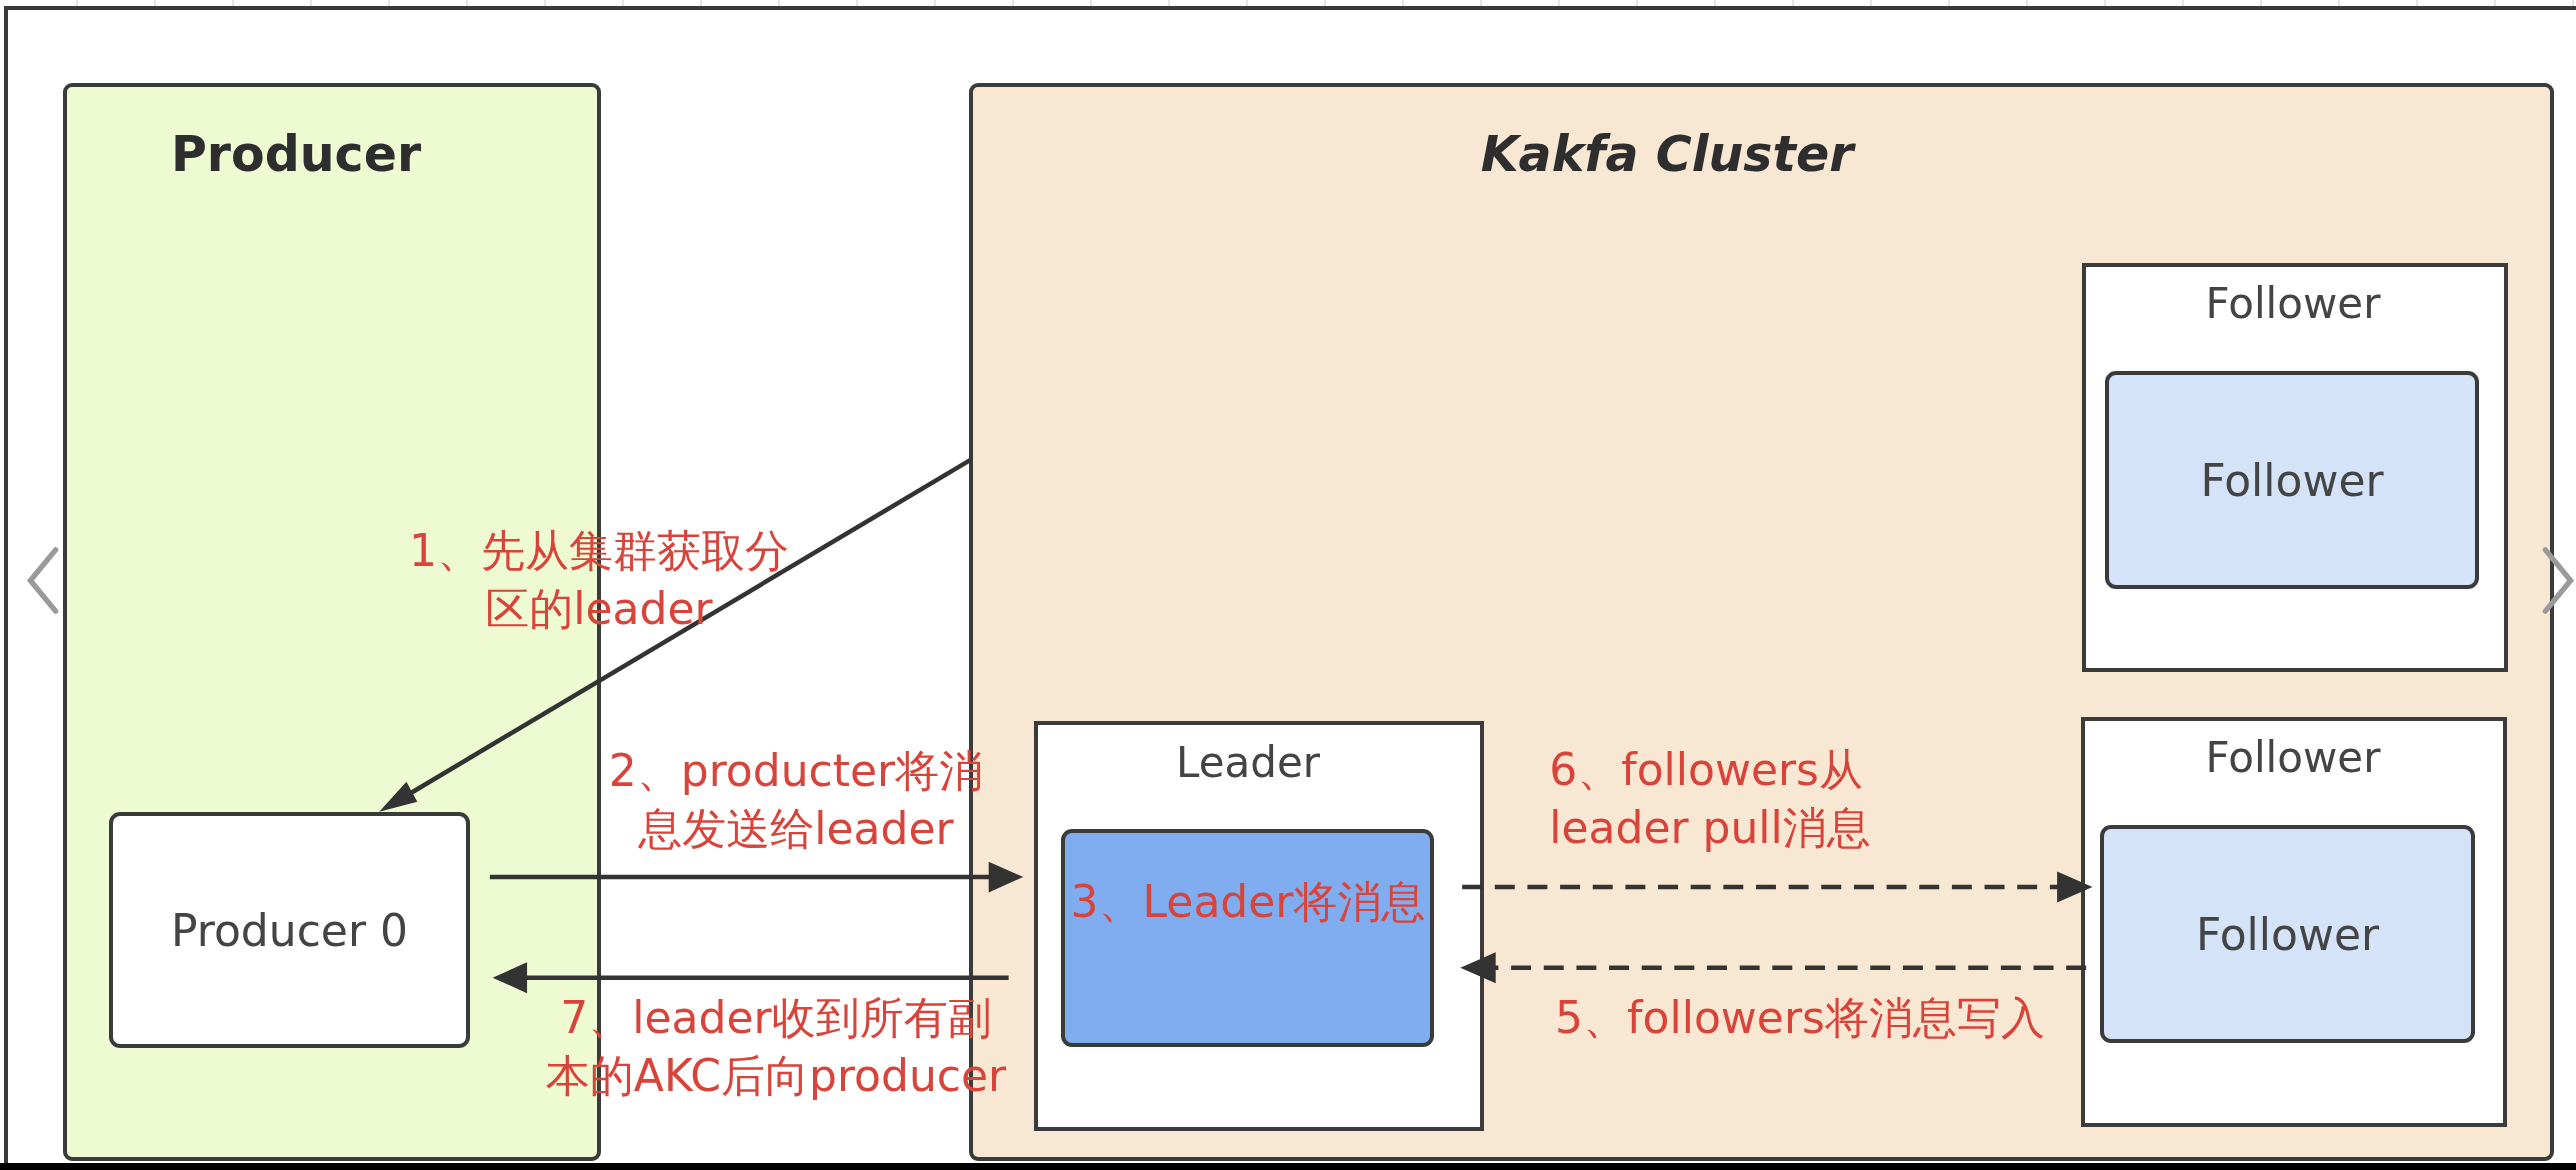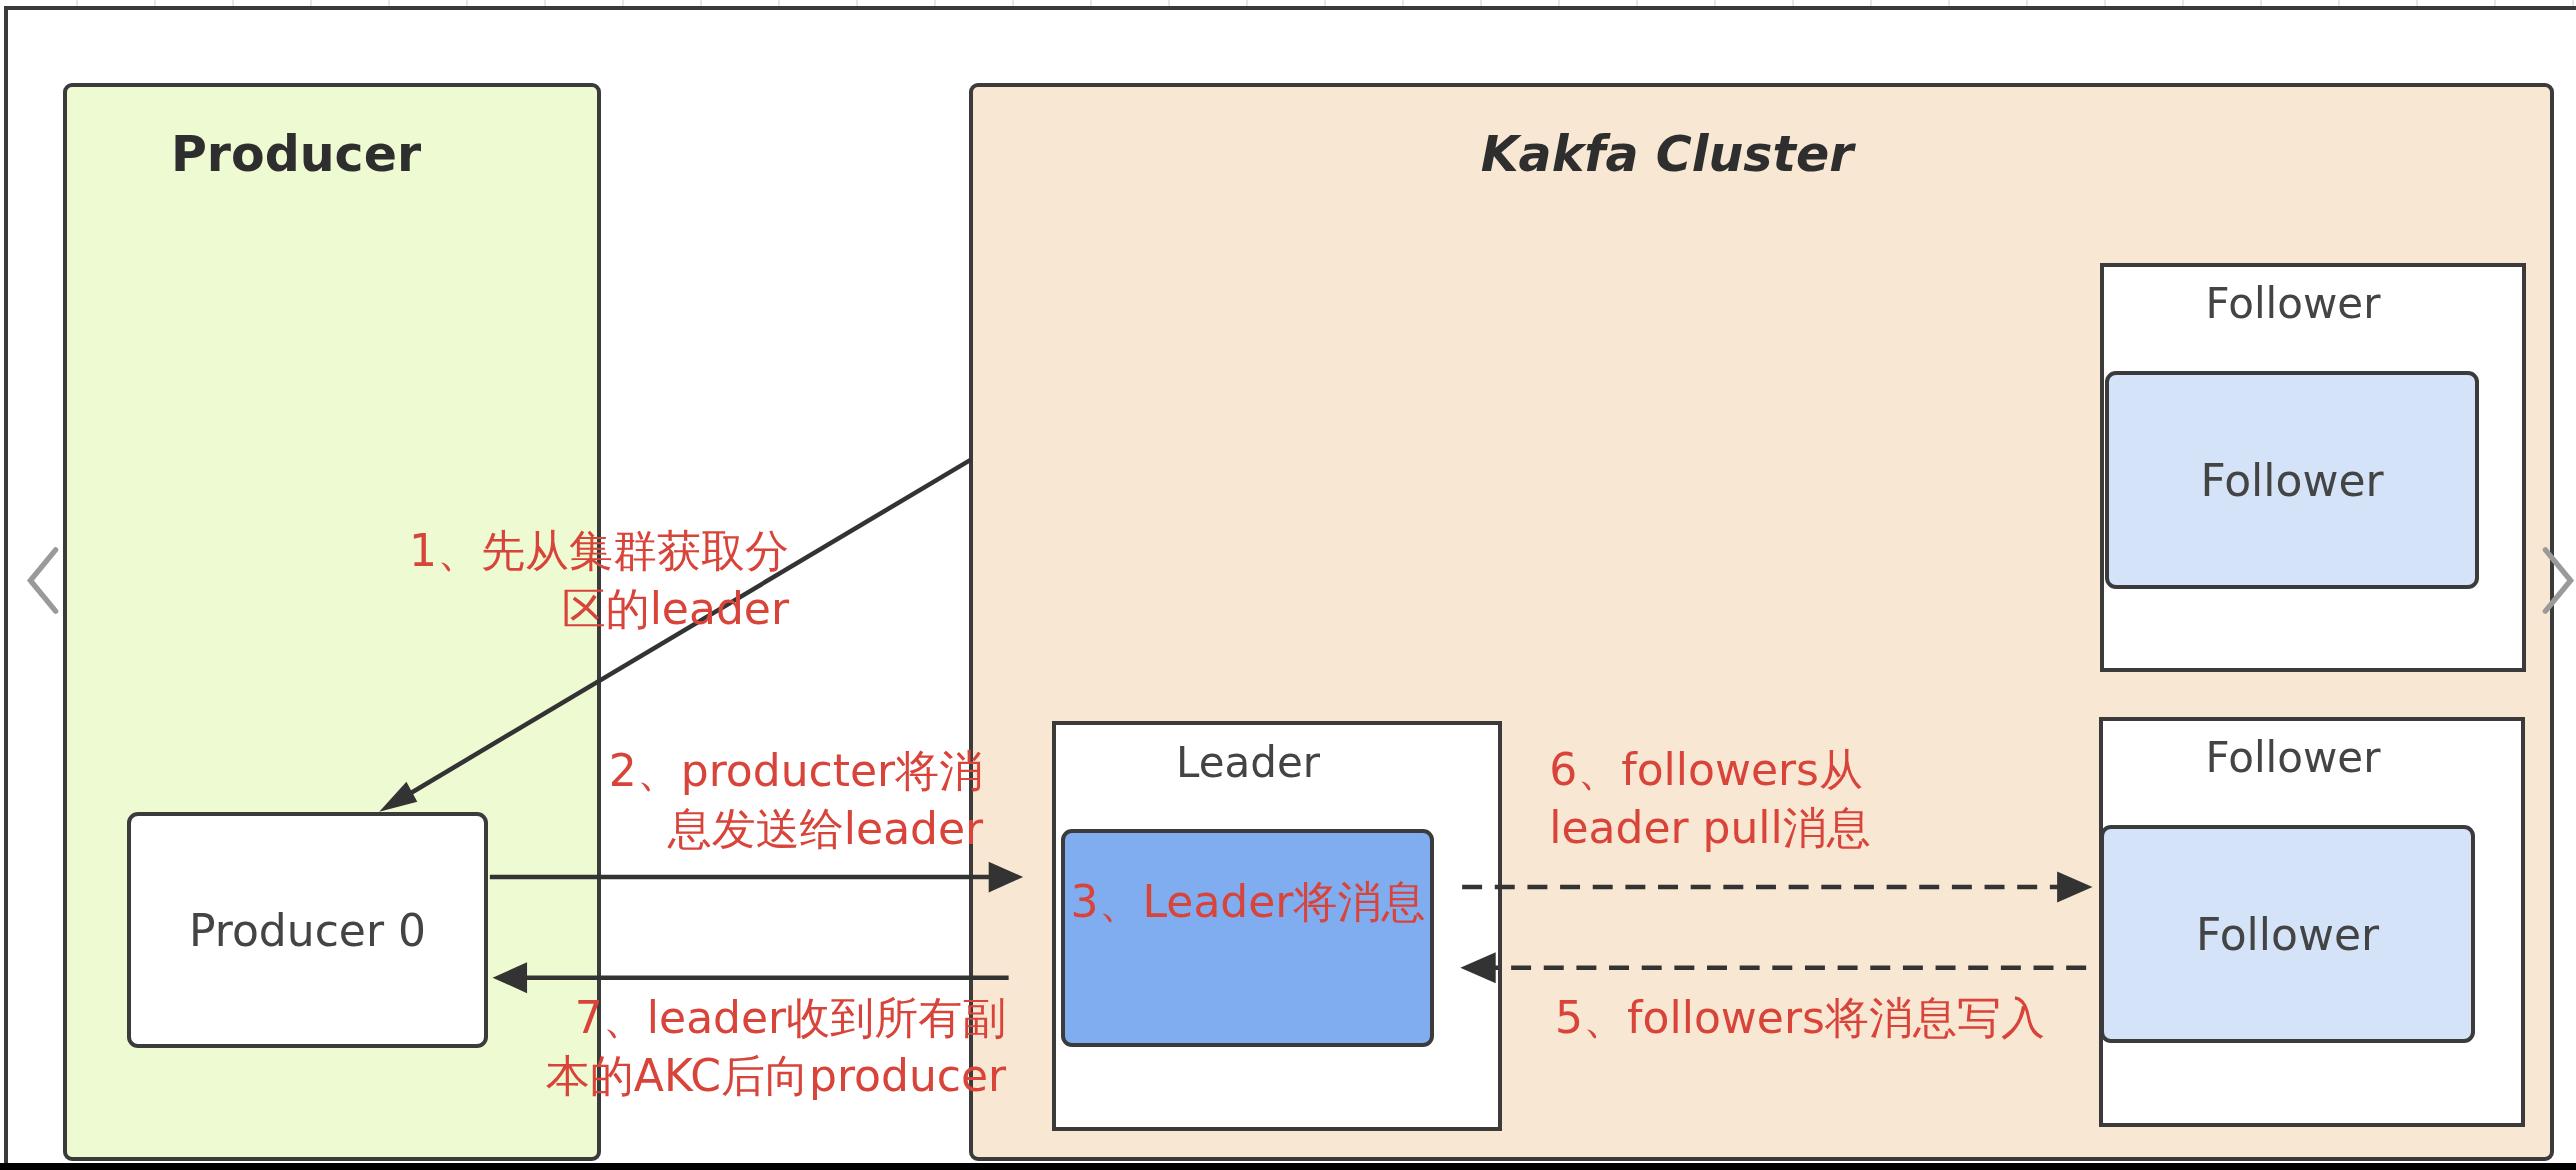--- a/index.html
+++ b/index.html
@@ -4,27 +4,27 @@
 <style>
   html, body { margin: 0; padding: 0; }
   body { width: 2576px; height: 1170px; position: relative; overflow: hidden; background: #ffffff; font-family: "DejaVu Sans", sans-serif; }
   .topstrip { position: absolute; left: 0; top: 0; width: 2576px; height: 7.3px; background: repeating-linear-gradient(90deg, #ffffff 0 76px, #e6e6e6 76px 78px); }
   .frame { position: absolute; left: 3.6px; top: 6.3px; width: 2576px; height: 1170px; border-left: 4.5px solid #3a3a3a; border-top: 4.5px solid #3a3a3a; box-sizing: border-box; }
   .bottombar { position: absolute; left: 0; top: 1163px; width: 2576px; height: 7.3px; background: #000; }
   .container { position: absolute; border: 4.5px solid #3b3b3b; border-radius: 9px; box-sizing: border-box; }
   .producer-area { left: 63px; top: 83px; width: 538px; height: 1078px; background: #edfad2; }
   .cluster-area { left: 969px; top: 83px; width: 1585px; height: 1078px; background: #f8e7d2; }
   .title { position: absolute; font-weight: bold; font-size: 49px; color: #2e2e2e; white-space: nowrap; transform: translate(-50%, -50%); }
-  .box { position: absolute; border: 4.5px solid #3b3b3b; box-sizing: border-box; background: #ffffff; margin-left: 18px; }
+  .box { position: absolute; border: 4.5px solid #3b3b3b; box-sizing: border-box; background: #ffffff; }
   .inner { position: absolute; border: 4.5px solid #3b3b3b; border-radius: 11px; box-sizing: border-box; display: flex; align-items: center; justify-content: center; }
   .follower-inner { background: #d4e3f8; }
   .leader-inner { background: #80adef; }
   .lbl { position: absolute; font-size: 42px; color: #444444; white-space: nowrap; transform: translate(-50%, -50%); }
   .inner-lbl { font-size: 44px; color: #444444; white-space: nowrap; }
-  .note { position: absolute; font-size: 44px; color: #d9443a; text-align: right; line-height: 58px; white-space: nowrap; transform: translateX(-50%); }
+  .note { position: absolute; font-size: 44px; color: #d9443a; text-align: center; line-height: 58px; white-space: nowrap; transform: translateX(-50%); }
   .note span { display: block; }
   svg.arrows { position: absolute; left: 0; top: 0; width: 2576px; height: 1170px; pointer-events: none; }
   .nav { position: absolute; width: 36px; height: 73px; }
 </style>
 </head>
 <body>
 
 <div class="topstrip"></div>
 <div class="frame"></div>
 

